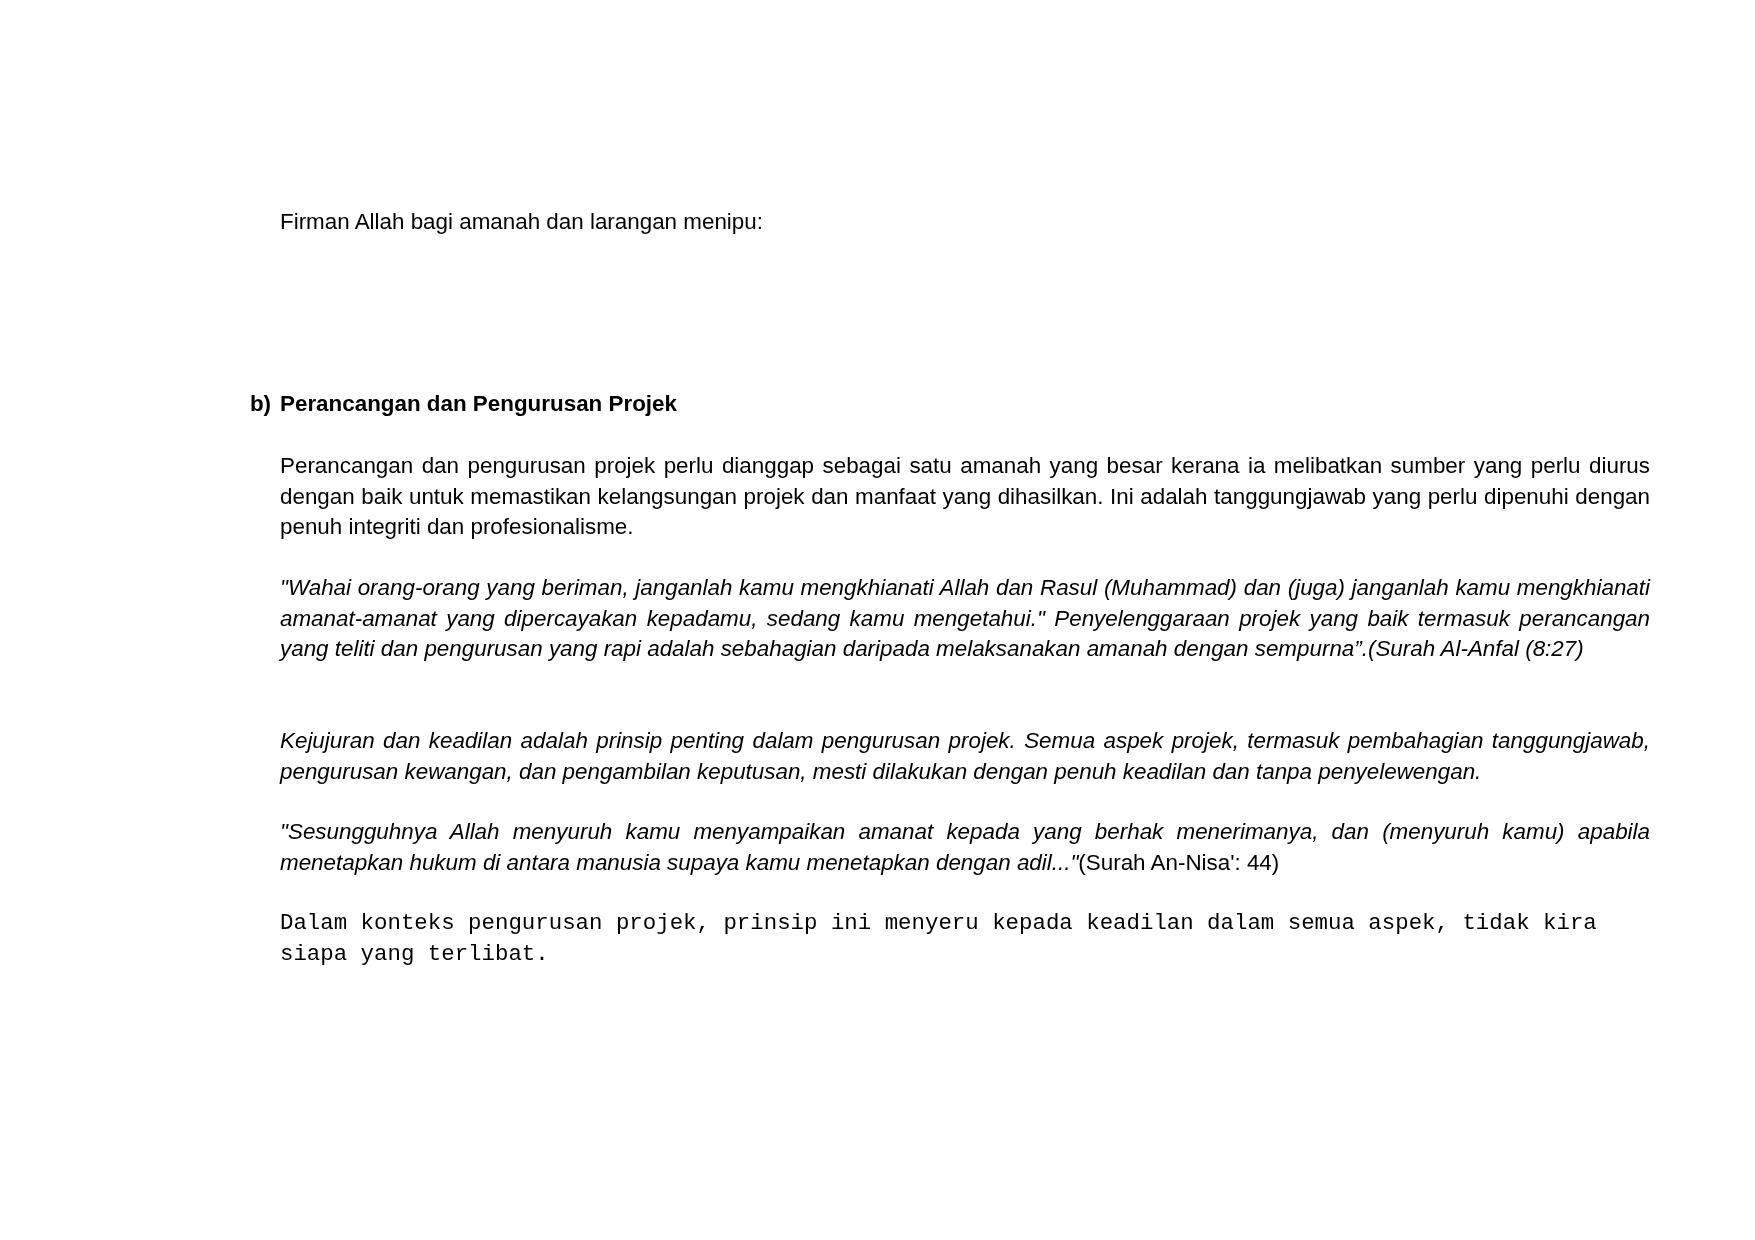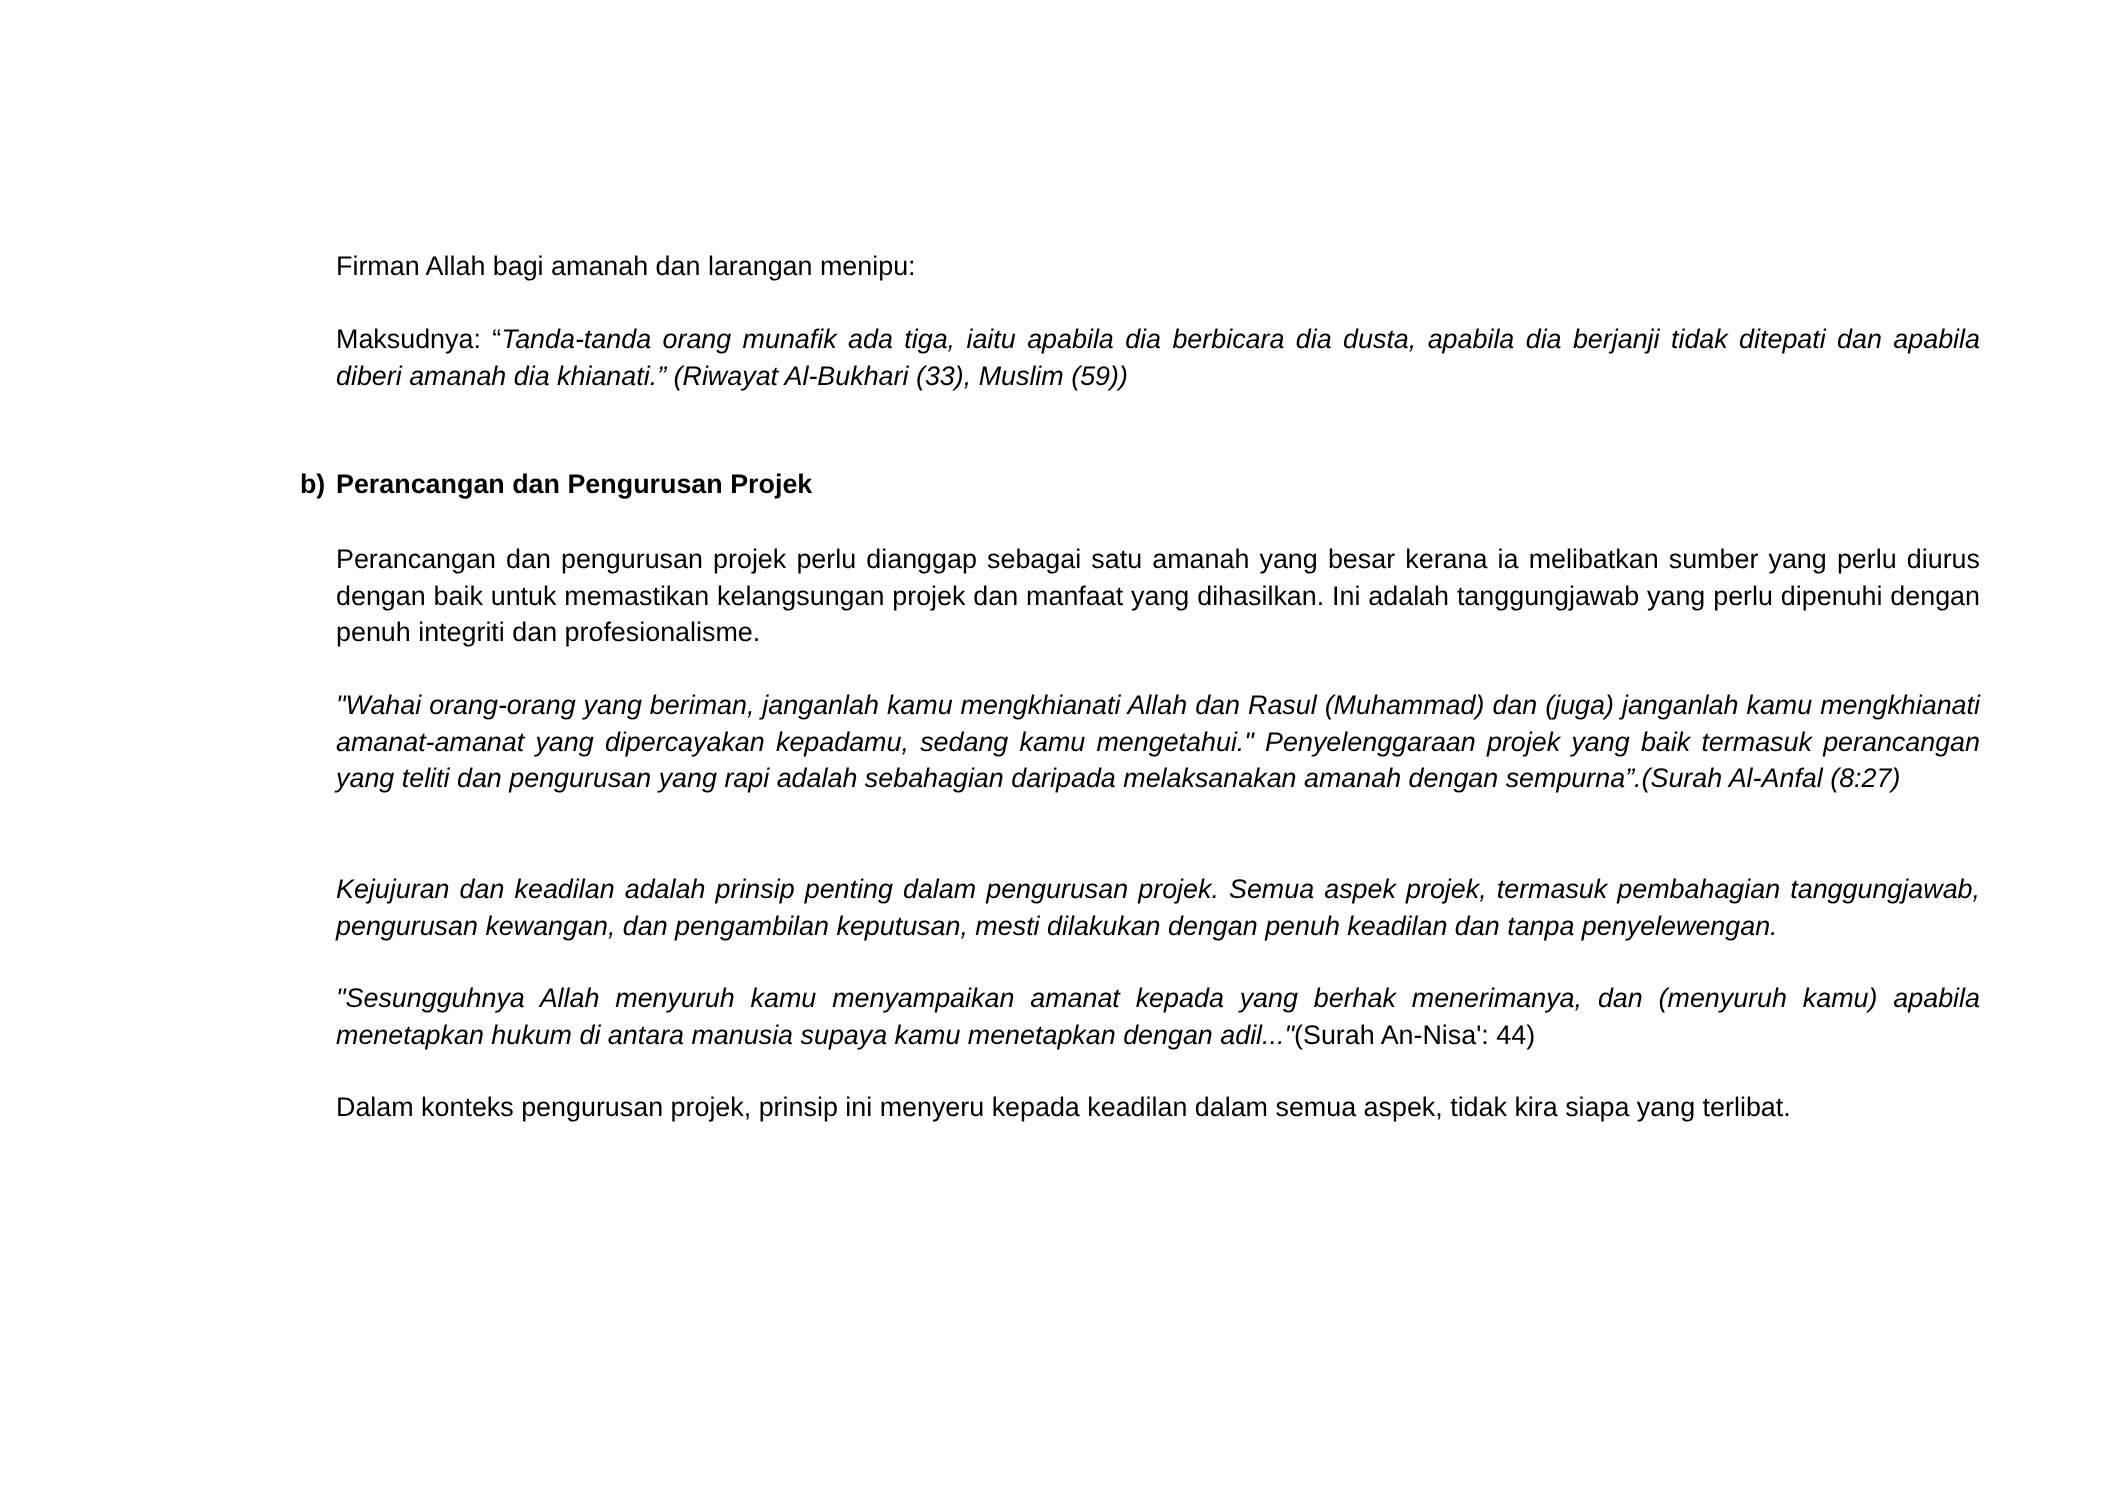--- a/index.html
+++ b/index.html
@@ -46,29 +46,28 @@
     }
     p { margin: 0; }
   </style>
 </head>
 <body>
 
 <div class="page">
 
   <p class="block left" style="top:207px;">Firman Allah bagi amanah dan larangan menipu:</p>
 
-  <p class="block" style="top:268px;"><span>Maksudnya: “</span><span class="it">Tanda-tanda orang munafik ada tiga, iaitu apabila dia berbicara dia dusta, apabila dia berjanji tidak ditepati dan apabila diberi amanah dia khianati.” (Riwayat Al-Bukhari (33), Muslim (59))</span></p>
 
   <div class="section-head">
     <span class="marker">b)</span><span>Perancangan dan Pengurusan Projek</span>
   </div>
 
   <p class="block" style="top:451px;">Perancangan dan pengurusan projek perlu dianggap sebagai satu amanah yang besar kerana ia melibatkan sumber yang perlu diurus dengan baik untuk memastikan kelangsungan projek dan manfaat yang dihasilkan. Ini adalah tanggungjawab yang perlu dipenuhi dengan penuh integriti dan profesionalisme.</p>
 
   <p class="block it" style="top:573px;">"Wahai orang-orang yang beriman, janganlah kamu mengkhianati Allah dan Rasul (Muhammad) dan (juga) janganlah kamu mengkhianati amanat-amanat yang dipercayakan kepadamu, sedang kamu mengetahui." Penyelenggaraan projek yang baik termasuk perancangan yang teliti dan pengurusan yang rapi adalah sebahagian daripada melaksanakan amanah dengan sempurna”.(Surah Al-Anfal (8:27)</p>
 
   <p class="block" style="top:726px;font-style:italic;">Kejujuran dan keadilan adalah prinsip penting dalam pengurusan projek. Semua aspek projek, termasuk pembahagian tanggungjawab, pengurusan kewangan, dan pengambilan keputusan, mesti dilakukan dengan penuh keadilan dan tanpa penyelewengan.</p>
 
   <p class="block" style="top:817px;"><span class="it">"Sesungguhnya Allah menyuruh kamu menyampaikan amanat kepada yang berhak menerimanya, dan (menyuruh kamu) apabila menetapkan hukum di antara manusia supaya kamu menetapkan dengan adil..."</span><span>(Surah An-Nisa': 44)</span></p>
 
-  <p class="block left" style="top:908px;">Dalam konteks pengurusan projek, prinsip ini menyeru kepada keadilan dalam semua aspek, tidak kira siapa yang terlibat.</p>
+  <p class="block left" style="top:908px;font-family:Liberation Mono, monospace;">Dalam konteks pengurusan projek, prinsip ini menyeru kepada keadilan dalam semua aspek, tidak kira siapa yang terlibat.</p>
 
 </div>
 
 </body></html>

